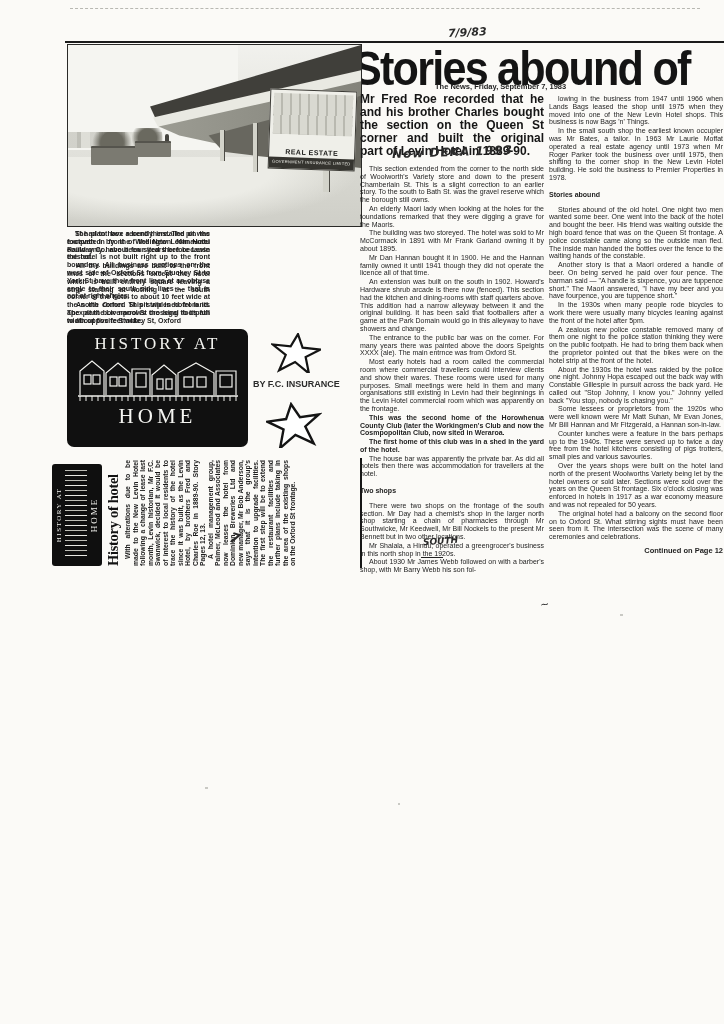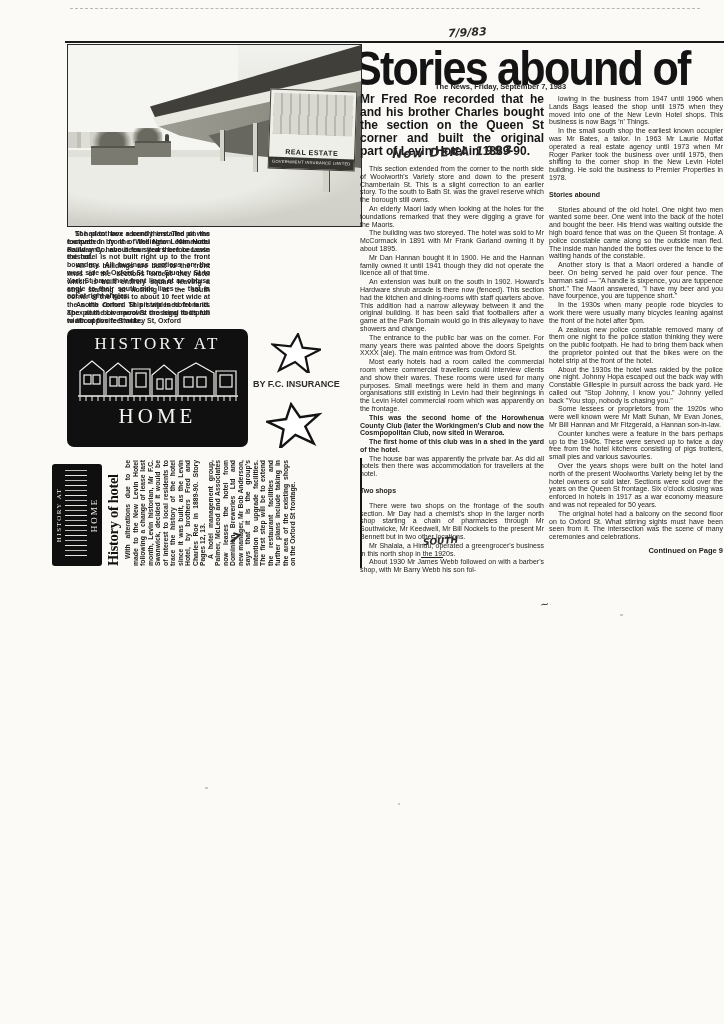--- a/index.html
+++ b/index.html
@@ -198,21 +198,21 @@
     <p class="subhead">Stories abound</p>
     <p>Stories abound of the old hotel. One night two men wanted some beer. One went into the back of the hotel and bought the beer. His friend was waiting outside the high board fence that was on the Queen St frontage. A police constable came along so the outside man fled. The inside man handed the bottles over the fence to the waiting hands of the constable.</p>
     <p>Another story is that a Maori ordered a handle of beer. On being served he paid over four pence. The barman said — "A handle is sixpence, you are tuppence short." The Maori answered, "I have my beer and you have fourpence, you are tuppence short."</p>
     <p>In the 1930s when many people rode bicycles to work there were usually many bicycles leaning against the front of the hotel after 5pm.</p>
     <p>A zealous new police constable removed many of them one night to the police station thinking they were on the public footpath. He had to bring them back when the proprietor pointed out that the bikes were on the hotel strip at the front of the hotel.</p>
     <p>About the 1930s the hotel was raided by the police one night. Johnny Hopa escaped out the back way with Constable Gillespie in pursuit across the back yard. He called out "Stop Johnny, I know you." Johnny yelled back "You stop, nobody is chasing you."</p>
     <p>Some lessees or proprietors from the 1920s who were well known were Mr Matt Suhan, Mr Evan Jones, Mr Bill Hannan and Mr Fitzgerald, a Hannan son-in-law.</p>
     <p>Counter lunches were a feature in the bars perhaps up to the 1940s. These were served up to twice a day free from the hotel kitchens consisting of pigs trotters, small pies and various savouries.</p>
     <p>Over the years shops were built on the hotel land north of the present Woolworths Variety being let by the hotel owners or sold later. Sections were sold over the years on the Queen St frontage. Six o'clock closing was enforced in hotels in 1917 as a war economy measure and was not repealed for 50 years.</p>
     <p>The original hotel had a balcony on the second floor on to Oxford St. What stirring sights must have been seen from it. The intersection was the scene of many ceremonies and celebrations.</p>
-    <p class="continued">Continued on Page 9</p>
+    <p class="continued">Continued on Page 12</p>
   </div>
 
   <div class="squiggle hand">~</div>
 
   <div class="speck" style="left:205px;top:787px;width:3px;height:2px;"></div>
   <div class="speck" style="left:620px;top:614px;width:3px;height:2px;"></div>
   <div class="speck" style="left:398px;top:803px;width:2px;height:2px;"></div>
 
 </div>
 

